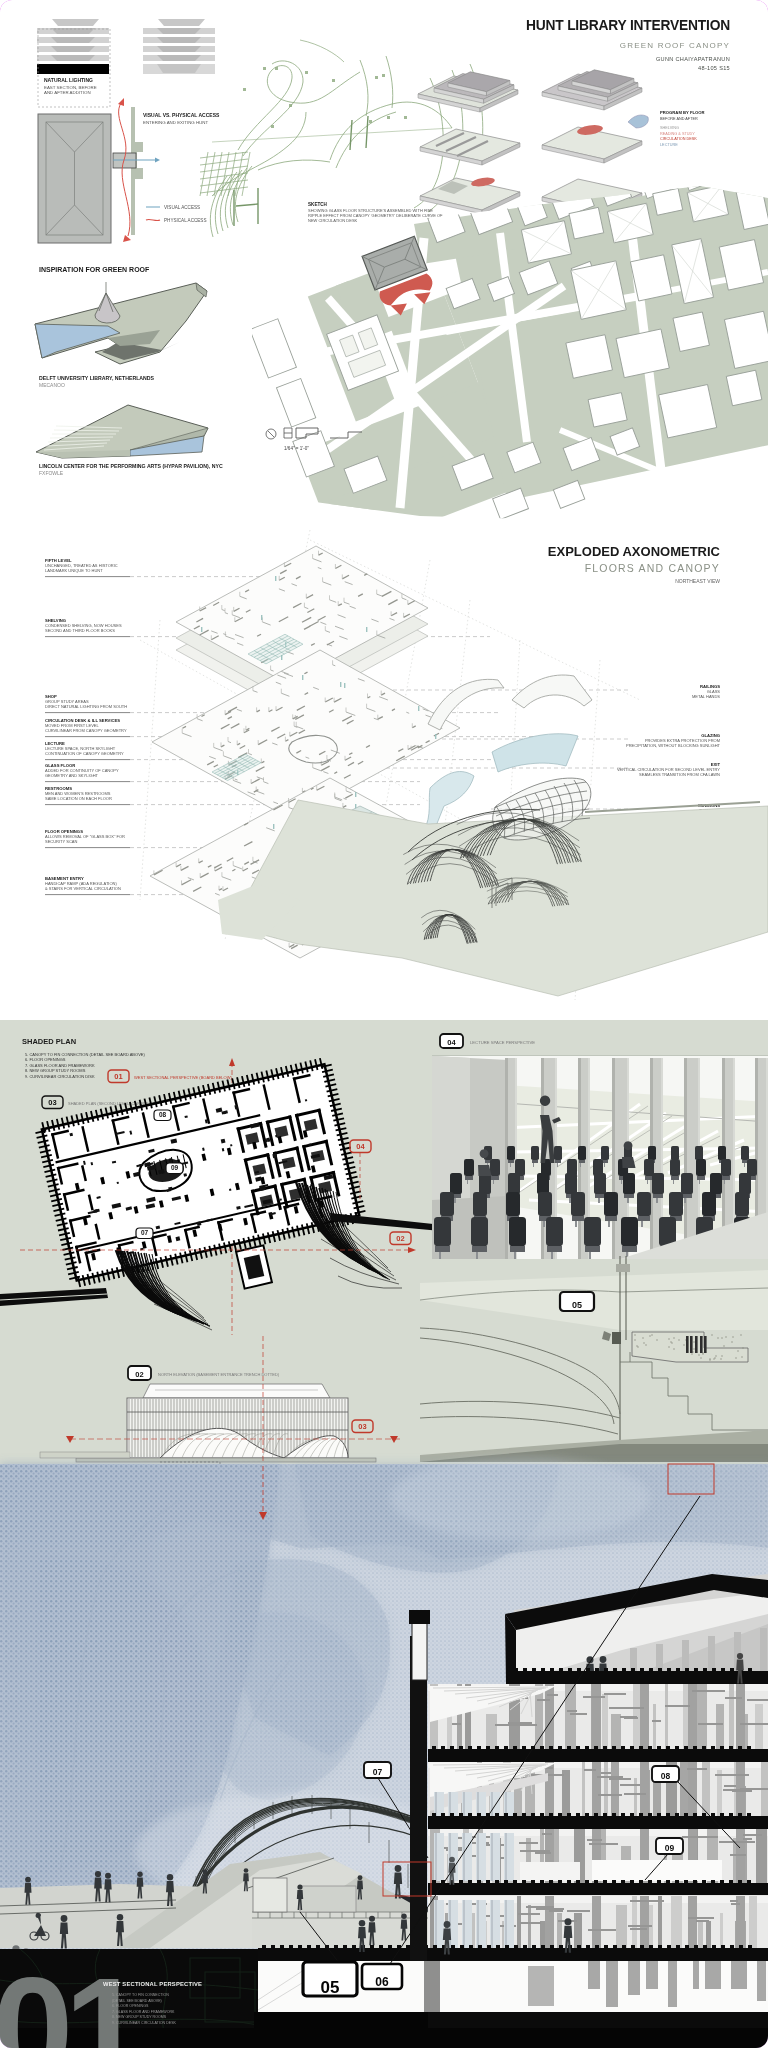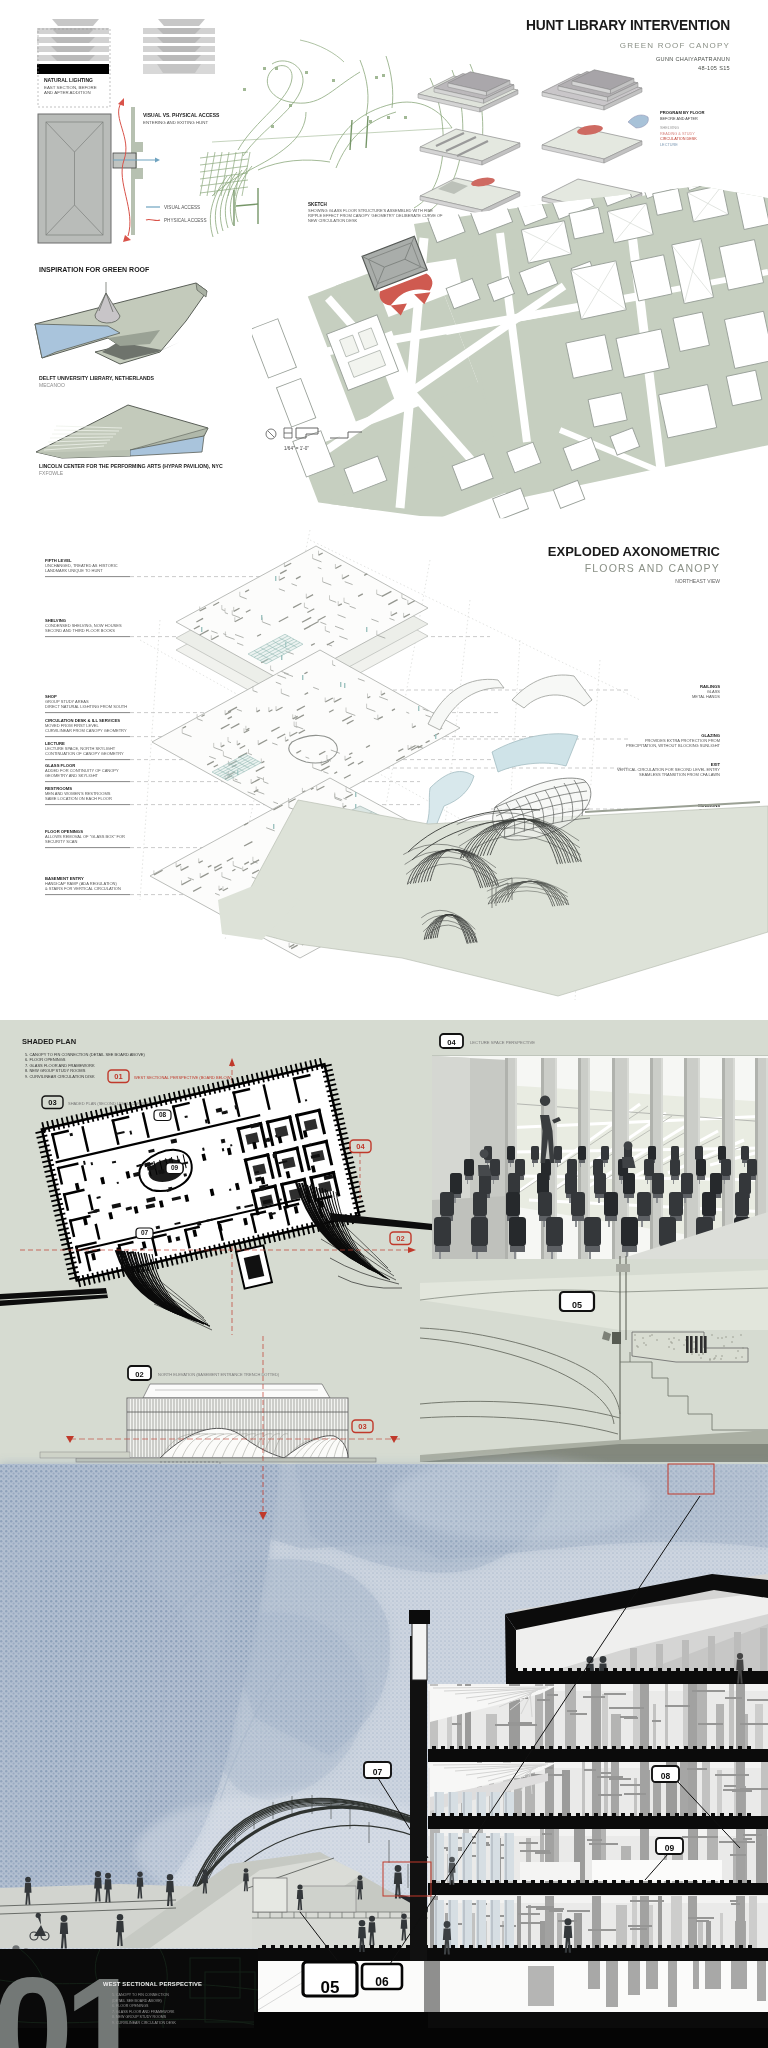--- a/index.html
+++ b/index.html
@@ -1,17 +1,17 @@
 <!DOCTYPE html>
 <html><head>
 <meta charset="utf-8">
 <title>Hunt Library Intervention</title>
 <style>
 html,body{margin:0;padding:0;background:#ffffff;}
-#board{position:relative;width:768px;height:2048px;overflow:hidden;background:#d946ef;}
+#board{position:relative;width:768px;height:2048px;overflow:hidden;background:#d946ef;border-radius:12px;}
 svg{display:block;}
 text{font-family:"Liberation Sans", sans-serif;}
 </style>
 </head>
 <body>
 
 <div id="board">
 <svg width="768" height="2048" viewBox="0 0 768 2048" xmlns="http://www.w3.org/2000/svg">
 <defs>
 <pattern id="ht" width="4" height="4" patternUnits="userSpaceOnUse">

